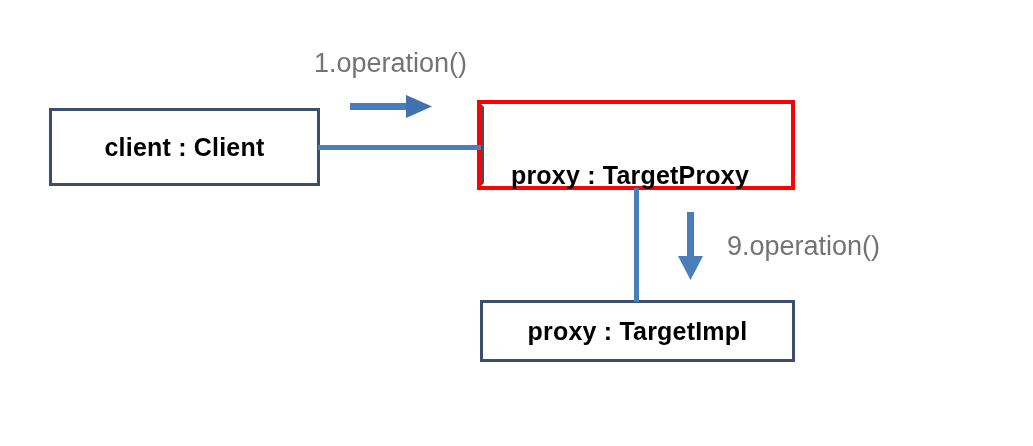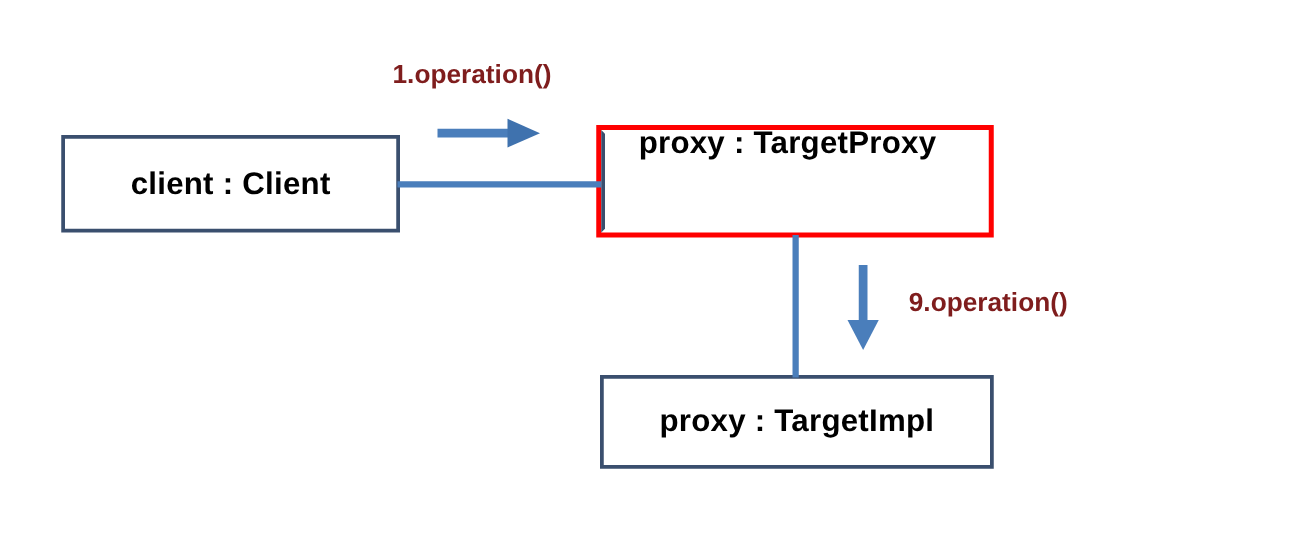--- a/index.html
+++ b/index.html
@@ -73,32 +73,32 @@
     box-sizing: border-box;
     background: transparent;
   }
   #node-proxy-text {
     position: absolute;
     left: 477px;
     top: 100px;
     width: 306px;
     height: 90px;
     display: flex;
-    align-items: flex-start;
+    align-items: flex-end;
     justify-content: center;
     border-radius: 31px;
   }
   #node-proxy-text .node-label { font-size: 25px; }
 
   
   #node-impl {
     left: 480px;
     top: 300px;
     width: 315px;
-    height: 75px;
+    height: 62px;
     border: 3px solid #3a4f6e;
   }
   #node-impl .node-label { font-size: 25px; }
 
   
   .connector {
     position: absolute;
     background: #4a7ebb;
   }
   #connector-client-proxy {
@@ -118,23 +118,23 @@
   .arrow-svg {
     position: absolute;
     overflow: visible;
   }
   #arrow-1 { left: 348px; top: 92px; }
   #arrow-2 { left: 676px; top: 210px; }
 
   
   .msg-label {
     position: absolute;
-    font-weight: bold;
-    color: #7f1d1d;
-    font-size: 21px;
+    font-weight: normal;
+    color: #737373;
+    font-size: 27px;
     white-space: nowrap;
   }
   #label-msg-1 { left: 314px; top: 48px; }
   #label-msg-2 { left: 727px; top: 231px; }
 </style>
 </head>
 <body>
 
 <div id="canvas">
 

